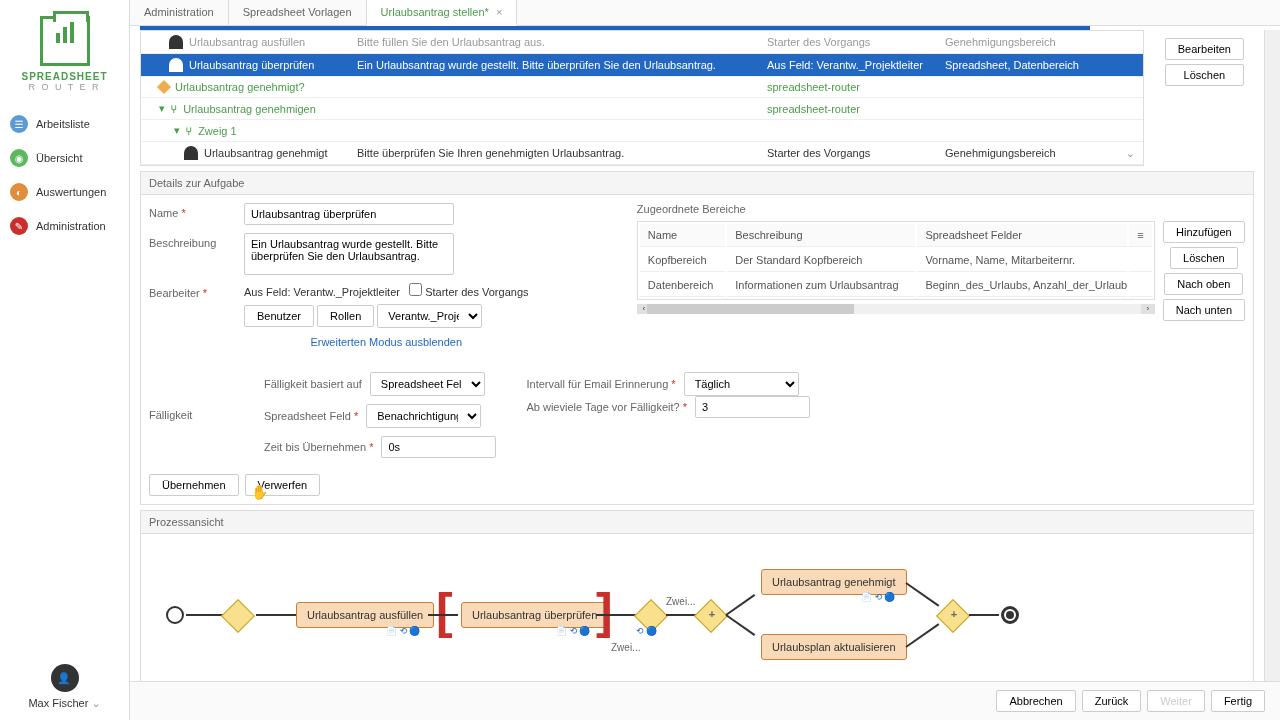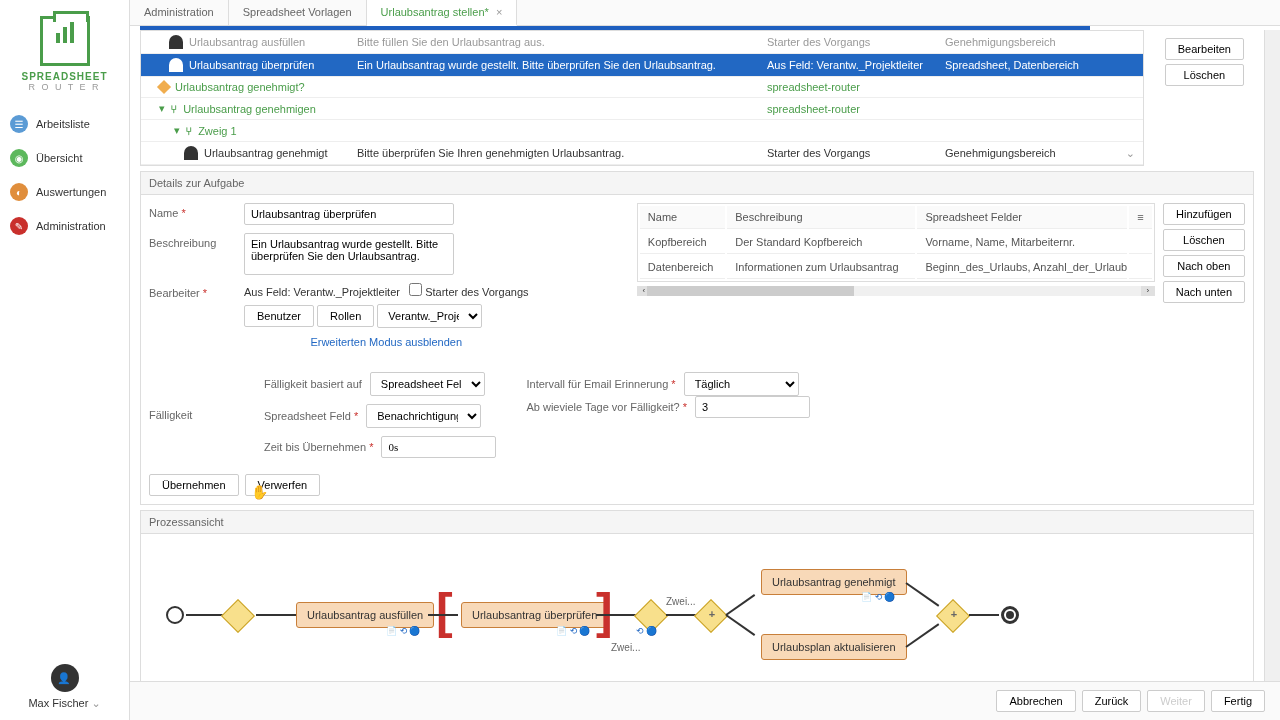--- a/index.html
+++ b/index.html
@@ -48,21 +48,21 @@
 .frow{display:flex;align-items:flex-start;margin-bottom:8px;gap:10px;}
 .flabel{width:85px;color:#666;padding-top:4px;}
 .req::after{content:" *";color:#c9302c;}
 .finput{padding:4px 6px;border:1px solid #ccc;border-radius:2px;width:210px;}
 .ftext{padding:4px 6px;border:1px solid #ccc;border-radius:2px;width:210px;height:42px;resize:none;font-family:inherit;}
 .fsel{padding:4px 6px;border:1px solid #ccc;border-radius:2px;background:#fff;}
 .link{color:#2268c3;cursor:pointer;text-decoration:none;}
 .inner-table{width:100%;border:1px solid #ddd;}
 .inner-table th,.inner-table td{padding:5px 8px;text-align:left;border-bottom:1px solid #eee;font-weight:normal;color:#555;}
 .inner-table th{background:#fafafa;}
-.btns-col{display:flex;flex-direction:column;gap:4px;margin-left:8px;}
+.btns-col{display:flex;flex-direction:column;gap:4px;margin-left:8px;align-items:center;}
 .scroll{height:10px;background:#f0f0f0;position:relative;margin-top:4px;}
 .scroll-thumb{position:absolute;left:10px;width:40%;height:100%;background:#ccc;}
 .scroll-arr{position:absolute;width:14px;height:10px;background:#e0e0e0;text-align:center;line-height:10px;font-size:8px;}
 .due{display:flex;flex-wrap:wrap;gap:15px 30px;padding:8px;}
 .due-item{display:flex;align-items:center;gap:8px;}
 .due-label{color:#666;}
 .actions{padding:8px;display:flex;gap:6px;}
 .process{border:1px solid #ddd;margin-top:5px;}
 .diagram{height:155px;position:relative;background:#fff;}
 .node{position:absolute;border:1px solid #c87f3a;background:#f8d9b8;padding:6px 10px;border-radius:3px;font-size:11px;}
@@ -208,20 +208,21 @@
               <div>
                 <div style="margin-bottom:6px"><span>Aus Feld: Verantw._Projektleiter</span> &nbsp; <input type="checkbox" style=""> <span>Starter des Vorgangs</span></div>
                 <button class="btn">Benutzer</button>
                 <button class="btn">Rollen</button>
                 <select class="fsel" style="width:105px"><option>Verantw._Projektleiter</option></select>
                 <div style="text-align:center;margin-top:8px"><a class="link">Erweiterten Modus ausblenden</a></div>
               </div>
             </div>
           </div>
           <div class="form-r">
+            <div style="color:#666;margin-bottom:6px">Zugeordnete Bereiche</div>
             <div style="display:flex">
               <div style="flex:1">
                 <table class="inner-table">
                   <tbody>
                         <tr>
                           <th>Name</th>
                           <th>Beschreibung</th>
                           <th>Spreadsheet Felder</th>
                           <th style="width:14px">≡</th>
                         </tr>
@@ -263,21 +264,21 @@
             <div class="due-item">
                   <span class="due-label">Fälligkeit basiert auf</span>
                   <select class="fsel" style="width:115px"><option>Spreadsheet Feld</option></select>
                 </div>
             <div class="due-item">
                   <span class="due-label req">Spreadsheet Feld</span>
                   <select class="fsel" style="width:115px"><option>Benachrichtigung_bis</option></select>
                 </div>
             <div class="due-item">
                   <span class="due-label req">Zeit bis Übernehmen</span>
-                  <input class="finput" style="width: 115px; font-family: Liberation Serif, serif;" value="0s">
+                  <input class="finput" style="width: 115px;" value="0s">
                 </div>
           </div>
           <div style="display:flex;flex-direction:column;">
             <div class="due-item">
                   <span class="due-label req">Intervall für Email Erinnerung</span>
                   <select class="fsel" style="width:115px"><option>Täglich</option></select>
                 </div>
             <div class="due-item">
                   <span class="due-label req">Ab wieviele Tage vor Fälligkeit?</span>
                   <input class="finput" style="width: 115px;" value="3">

